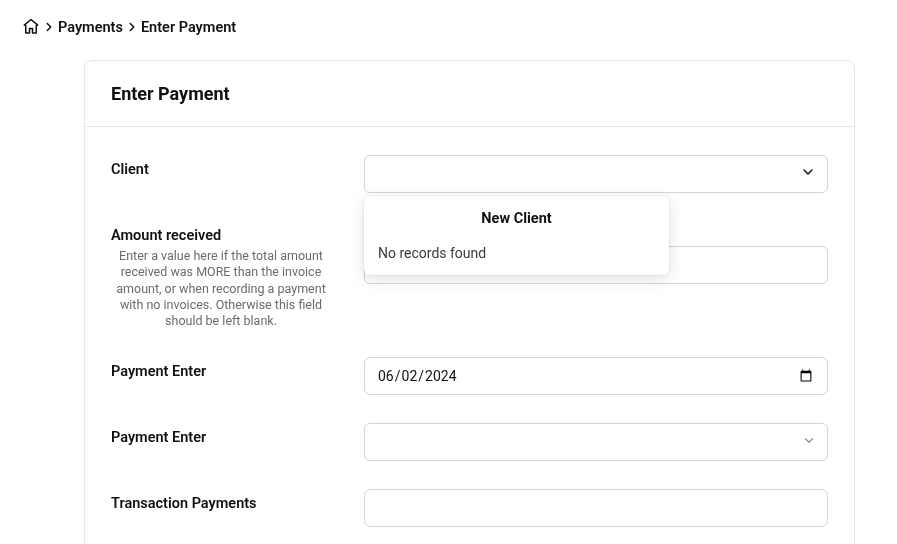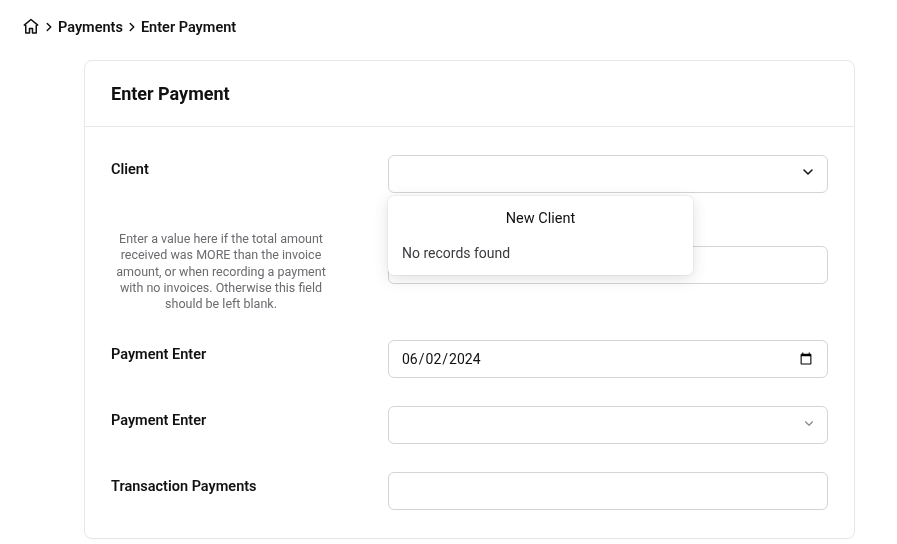--- a/index.html
+++ b/index.html
@@ -49,21 +49,20 @@
       color: #111111;
     }
     .card-body {
       padding: 28px 26px 0 26px;
     }
     .form-row {
       display: flex;
       align-items: flex-start;
       margin-bottom: 28px;
       position: relative;
-      gap: 24px;
     }
     .label-col {
       width: 253px;
       flex-shrink: 0;
       padding-top: 6px;
     }
     .field-label {
       font-size: 14.5px;
       font-weight: 600;
       color: #111111;
@@ -117,21 +116,21 @@
       width: 305px;
       background: #ffffff;
       border-radius: 6px;
       box-shadow: 0 4px 16px rgba(0,0,0,0.12), 0 0 0 1px rgba(0,0,0,0.04);
       z-index: 10;
       padding: 8px 0;
     }
     .dropdown-new {
       text-align: center;
       font-size: 14.5px;
-      font-weight: 400;
+      font-weight: 700;
       color: #111111;
       padding: 6px 12px 12px 12px;
       cursor: pointer;
     }
     .dropdown-empty {
       font-size: 14px;
       font-weight: 400;
       color: #3a3a3e;
       padding: 6px 14px 6px 14px;
     }
@@ -190,20 +189,21 @@
         </div>
         <div class="dropdown">
           <div class="dropdown-new">New Client</div>
           <div class="dropdown-empty">No records found</div>
         </div>
       </div>
     </div>
 
     <div class="form-row amount-row">
       <div class="label-col">
+        <div class="field-label">Amount received</div>
         <div class="field-help">Enter a value here if the total amount received was MORE than the invoice amount, or when recording a payment with no invoices. Otherwise this field should be left blank.</div>
       </div>
       <div class="input-col">
         <div class="amount-input-wrapper">
           <input type="text" class="text-input" value="" style="">
         </div>
       </div>
     </div>
 
     <div class="form-row">

